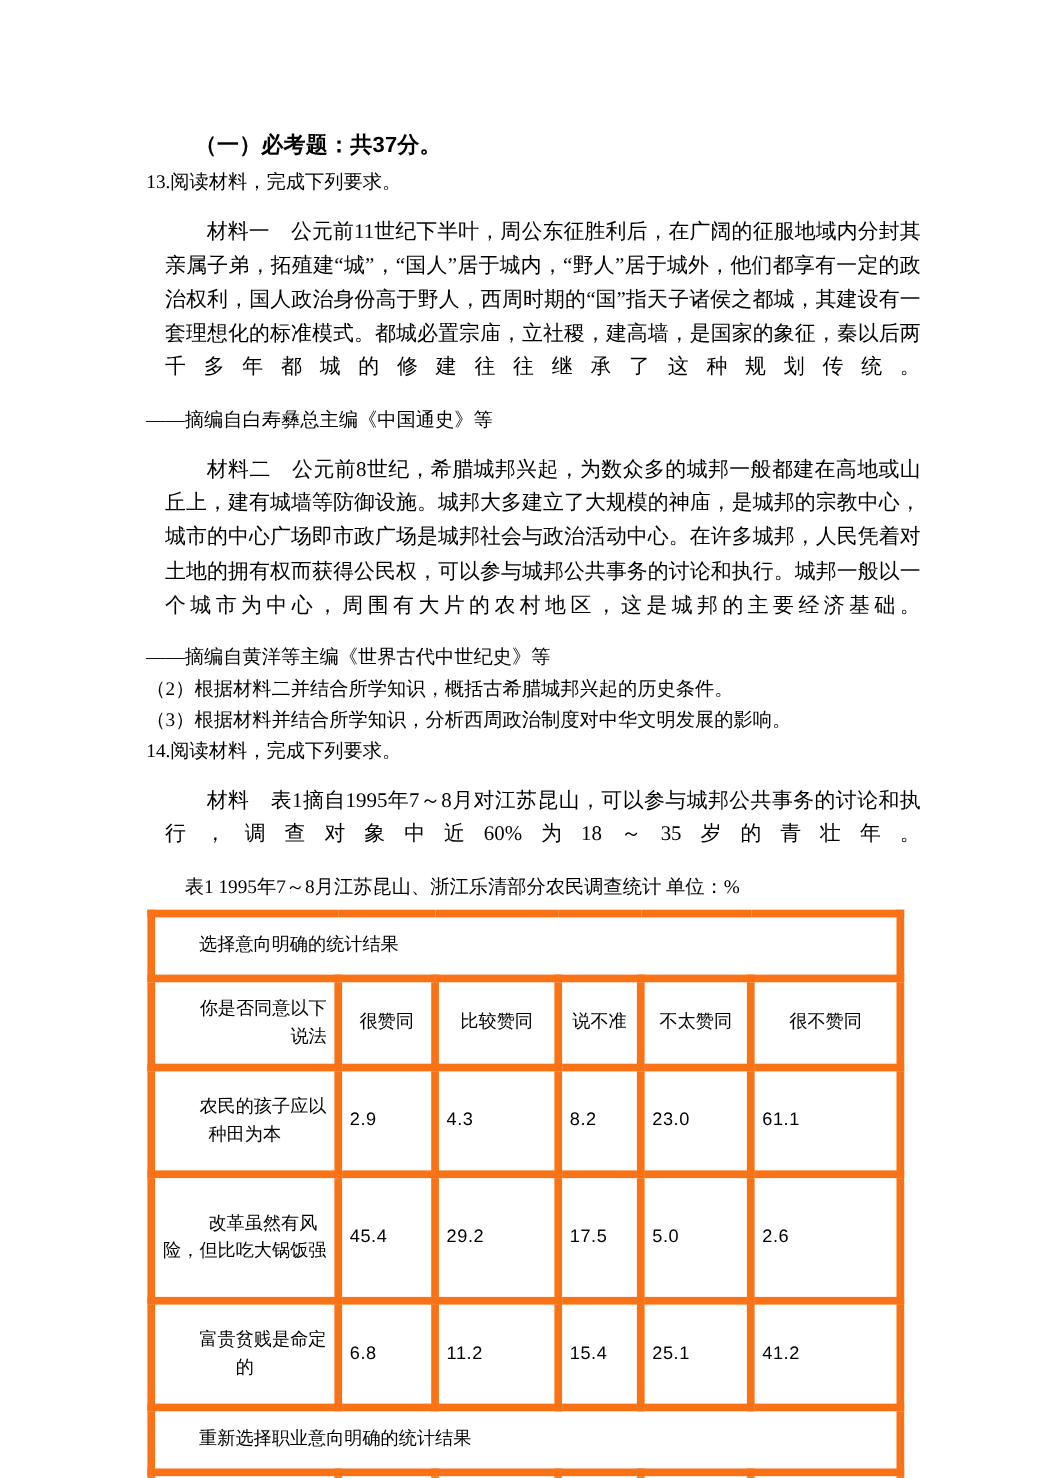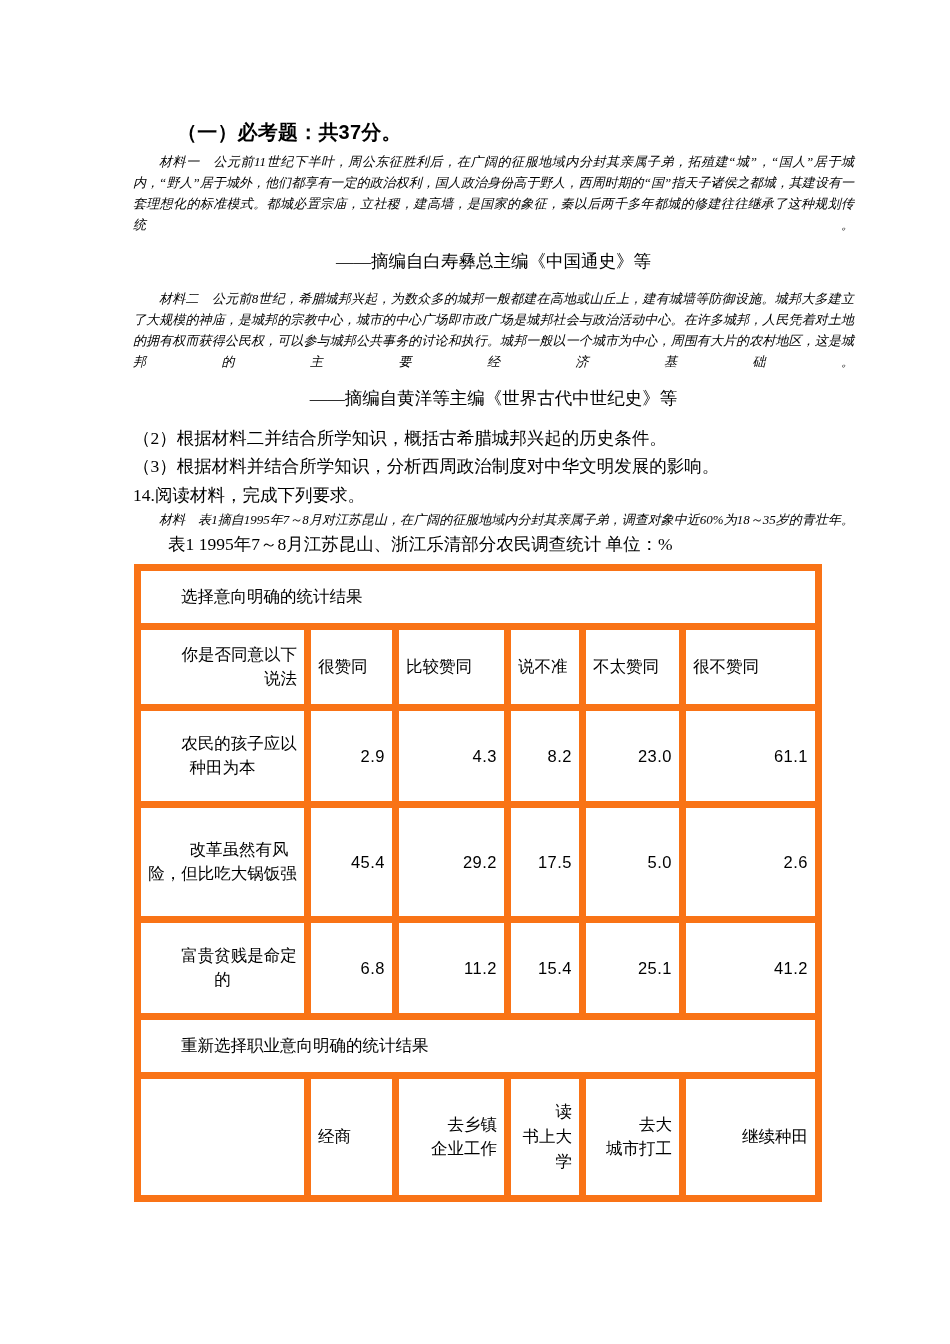--- a/index.html
+++ b/index.html
@@ -31,36 +31,35 @@
     letter-spacing: 0.2px;
   }
   .q-line {
     font-size: 17.5px;
     line-height: 1.62;
     margin: 0;
     text-align: justify;
     text-justify: inter-ideograph;
   }
   .para {
-    font-size: 13px;
-    line-height: 1.62;
-    margin: 0;
+    font-size: 19px;
+    line-height: 1.62;
+    margin: 17px;
     text-indent: 2em;
     text-align: justify;
     text-justify: inter-ideograph;
-    font-style: italic;
   }
   .para-just {
     text-align-last: justify;
   }
   .attrib {
     font-size: 17.5px;
     line-height: 1.62;
-    margin: 12px;
-    text-align: center;
+    margin: 0;
+    text-align: left;
   }
   .caption {
     font-size: 17.5px;
     line-height: 1.62;
     margin: 0 0 6px 0;
     padding-left: 2em;
   }
   table.survey {
     border-collapse: collapse;
     width: 681px;
@@ -78,26 +77,27 @@
   td.band {
     text-indent: 2em;
     text-align: left;
     height: 40px;
   }
   td.rowlabel {
     text-indent: 2em;
     text-align: center;
   }
   td.num {
-    text-align: right;
+    text-align: left;
     font-family: "Liberation Sans", "DejaVu Sans", sans-serif;
     font-size: 16.5px;
     letter-spacing: 0.5px;
   }
   td.colhead {
+    text-align: center;
   }
   td.colhead-left {
     text-indent: 2em;
     text-align: right;
   }
   td.empty {
     text-align: center;
   }
   .c0 { width: 170px; }
   .c1 { width: 88px; }
@@ -110,35 +110,36 @@
   .h-row3 { height: 96px; }
   .h-occ  { height: 104px; }
 </style>
 </head>
 <body>
 
 <div class="page">
 
   <div class="section-heading">（一）必考题：共37分。</div>
 
+  <p class="q-line">13.阅读材料，完成下列要求。</p>
 
   <p class="para para-just">材料一　公元前11世纪下半叶，周公东征胜利后，在广阔的征服地域内分封其亲属子弟，拓殖建“城”，“国人”居于城内，“野人”居于城外，他们都享有一定的政治权利，国人政治身份高于野人，西周时期的“国”指天子诸侯之都城，其建设有一套理想化的标准模式。都城必置宗庙，立社稷，建高墙，是国家的象征，秦以后两千多年都城的修建往往继承了这种规划传统。</p>
 
   <p class="attrib">——摘编自白寿彝总主编《中国通史》等</p>
 
   <p class="para para-just">材料二　公元前8世纪，希腊城邦兴起，为数众多的城邦一般都建在高地或山丘上，建有城墙等防御设施。城邦大多建立了大规模的神庙，是城邦的宗教中心，城市的中心广场即市政广场是城邦社会与政治活动中心。在许多城邦，人民凭着对土地的拥有权而获得公民权，可以参与城邦公共事务的讨论和执行。城邦一般以一个城市为中心，周围有大片的农村地区，这是城邦的主要经济基础。</p>
 
   <p class="attrib">——摘编自黄洋等主编《世界古代中世纪史》等</p>
 
   <p class="q-line">（2）根据材料二并结合所学知识，概括古希腊城邦兴起的历史条件。</p>
   <p class="q-line">（3）根据材料并结合所学知识，分析西周政治制度对中华文明发展的影响。</p>
 
   <p class="q-line">14.阅读材料，完成下列要求。</p>
 
-  <p class="para para-just">材料　表1摘自1995年7～8月对江苏昆山，在广阔的征服地域内分封其亲属子弟，调查对象中近60%为18～35岁的青壮年。</p>
+  <p class="para para-just">材料　表1摘自1995年7～8月对江苏昆山，可以参与城邦公共事务的讨论和执行，调查对象中近60%为18～35岁的青壮年。</p>
 
   <p class="caption">表1 1995年7～8月江苏昆山、浙江乐清部分农民调查统计 单位：%</p>
 
   <table class="survey">
     <colgroup>
       <col class="c0">
         <col class="c1">
         <col class="c2">
         <col class="c3">
         <col class="c4">

